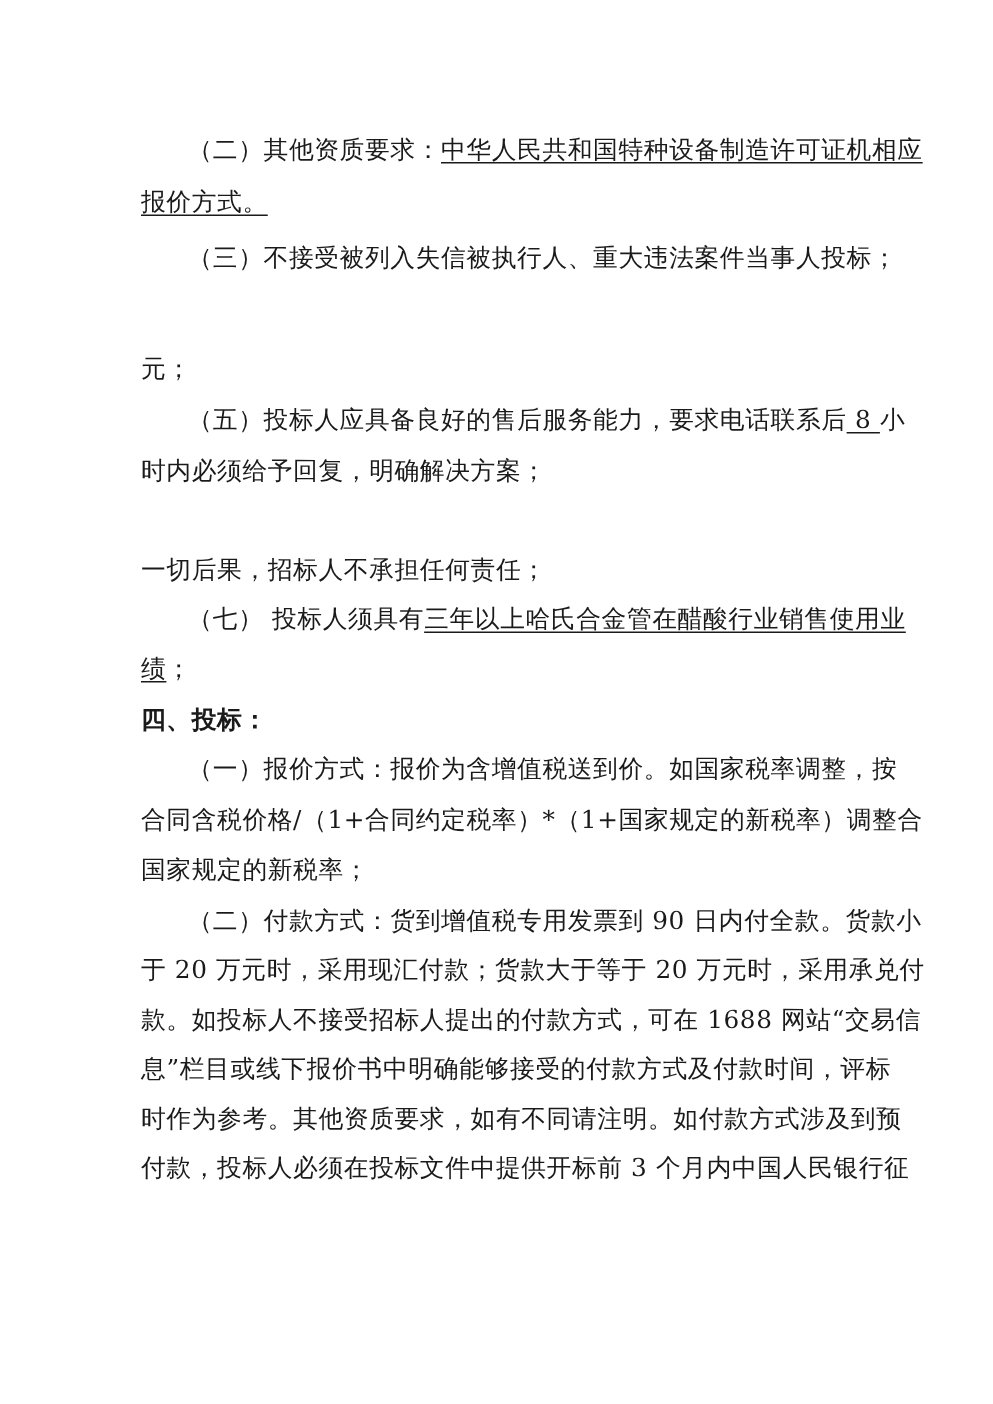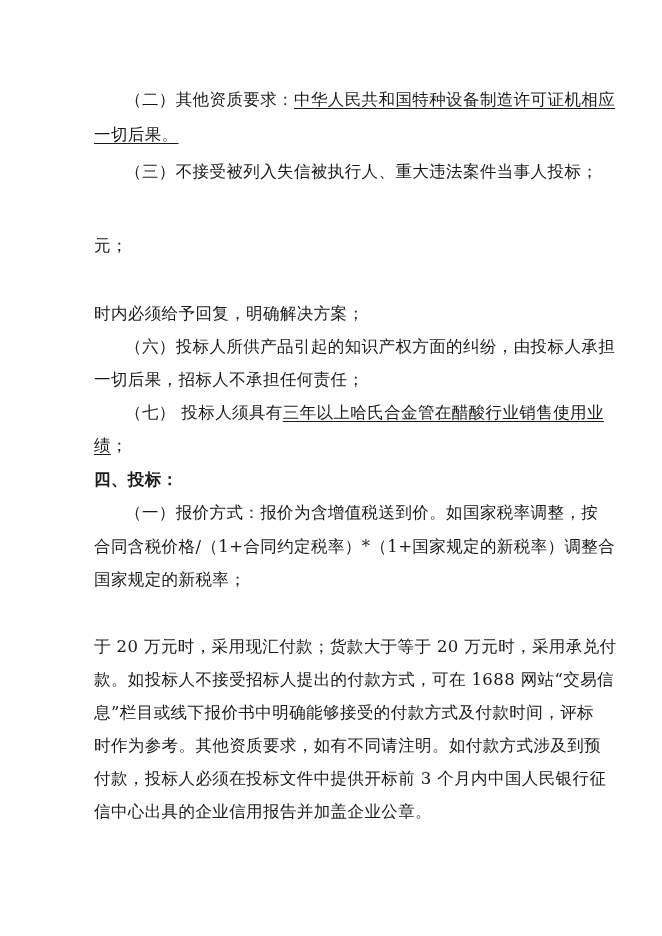--- a/index.html
+++ b/index.html
@@ -15,38 +15,38 @@
 </style>
 </head>
 <body>
 
 <div class="page">
 
   <div class="line indent justify" style="top:89px;">
     <span>（二）其他资质要求：</span><span class="u">中华人民共和国特种设备制造许可证机相应</span>
   </div>
   <div class="line" style="top:124px;">
-    <span class="u">一切后果。</span>
+    <span class="u">报价方式。</span>
   </div>
 
   <div class="line indent" style="top:161px;">
     <span>（三）不接受被列入失信被执行人、重大违法案件当事人投标；</span>
   </div>
 
   <div class="line" style="top:235px;">
     <span>元；</span>
   </div>
 
+  <div class="line indent justify" style="top:269px;">
+    <span>（五）投标人应具备良好的售后服务能力，要求电话联系后</span><span class="u"> 8 </span><span>小</span>
+  </div>
   <div class="line" style="top:303px;">
     <span>时内必须给予回复，明确解决方案；</span>
   </div>
 
-  <div class="line indent justify" style="top:336px;">
-    <span>（六）投标人所供产品引起的知识产权方面的纠纷，由投标人承担</span>
-  </div>
   <div class="line" style="top:369px;">
     <span>一切后果，招标人不承担任何责任；</span>
   </div>
 
   <div class="line indent justify" style="top:402px;">
     <span>（七） 投标人须具有</span><span class="u">三年以上哈氏合金管在醋酸行业销售使用业</span>
   </div>
   <div class="line" style="top:435px;">
     <span class="u">绩</span><span>；</span>
   </div>
@@ -58,32 +58,32 @@
   <div class="line indent justify" style="top:502px;">
     <span>（一）报价方式：报价为含增值税送到价。如国家税率调整，按</span>
   </div>
   <div class="line justify" style="top:536px;">
     <span>合同含税价格/（1+合同约定税率）*（1+国家规定的新税率）调整合</span>
   </div>
   <div class="line" style="top:569px;">
     <span>国家规定的新税率；</span>
   </div>
 
+  <div class="line indent justify" style="top:603px;">
+    <span>（二）付款方式：货到增值税专用发票到 90 日内付全款。货款小</span>
+  </div>
   <div class="line justify" style="top:636px;">
     <span>于 20 万元时，采用现汇付款；货款大于等于 20 万元时，采用承兑付</span>
   </div>
   <div class="line justify" style="top:669px;">
     <span>款。如投标人不接受招标人提出的付款方式，可在 1688 网站“交易信</span>
   </div>
   <div class="line justify" style="top:702px;">
     <span>息”栏目或线下报价书中明确能够接受的付款方式及付款时间，评标</span>
   </div>
   <div class="line justify" style="top:735px;">
     <span>时作为参考。其他资质要求，如有不同请注明。如付款方式涉及到预</span>
   </div>
   <div class="line justify" style="top:768px;">
     <span>付款，投标人必须在投标文件中提供开标前 3 个月内中国人民银行征</span>
   </div>
-  <div class="line" style="top:801px;">
-    <span>信中心出具的企业信用报告并加盖企业公章。</span>
-  </div>
 
 </div>
 
 </body></html>

